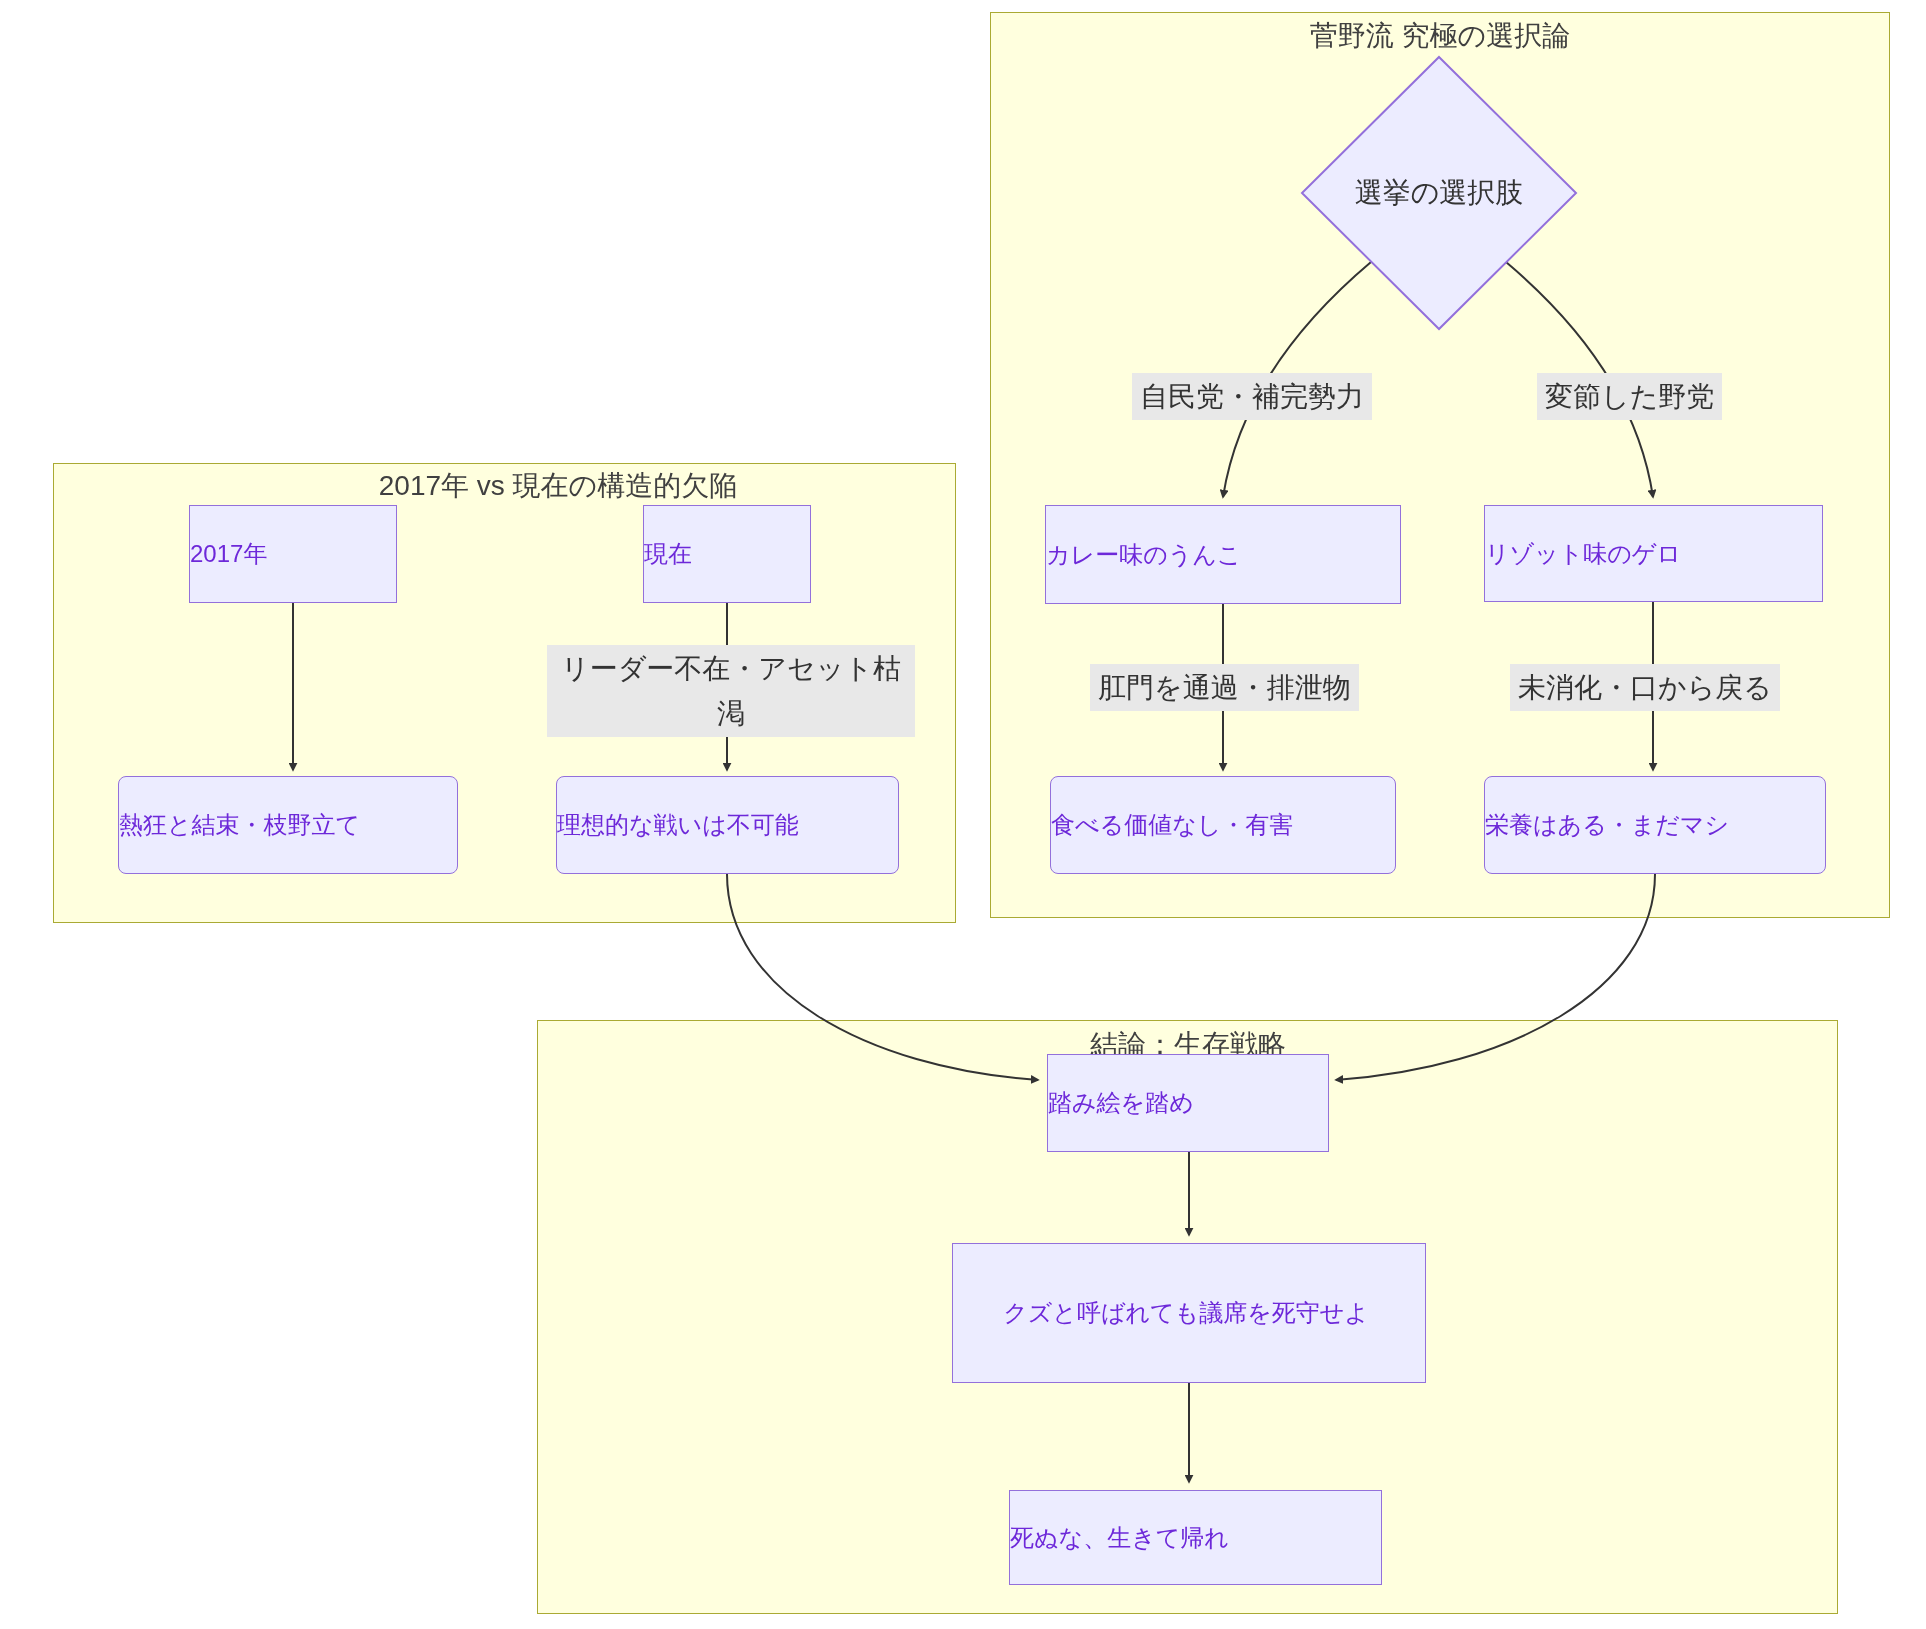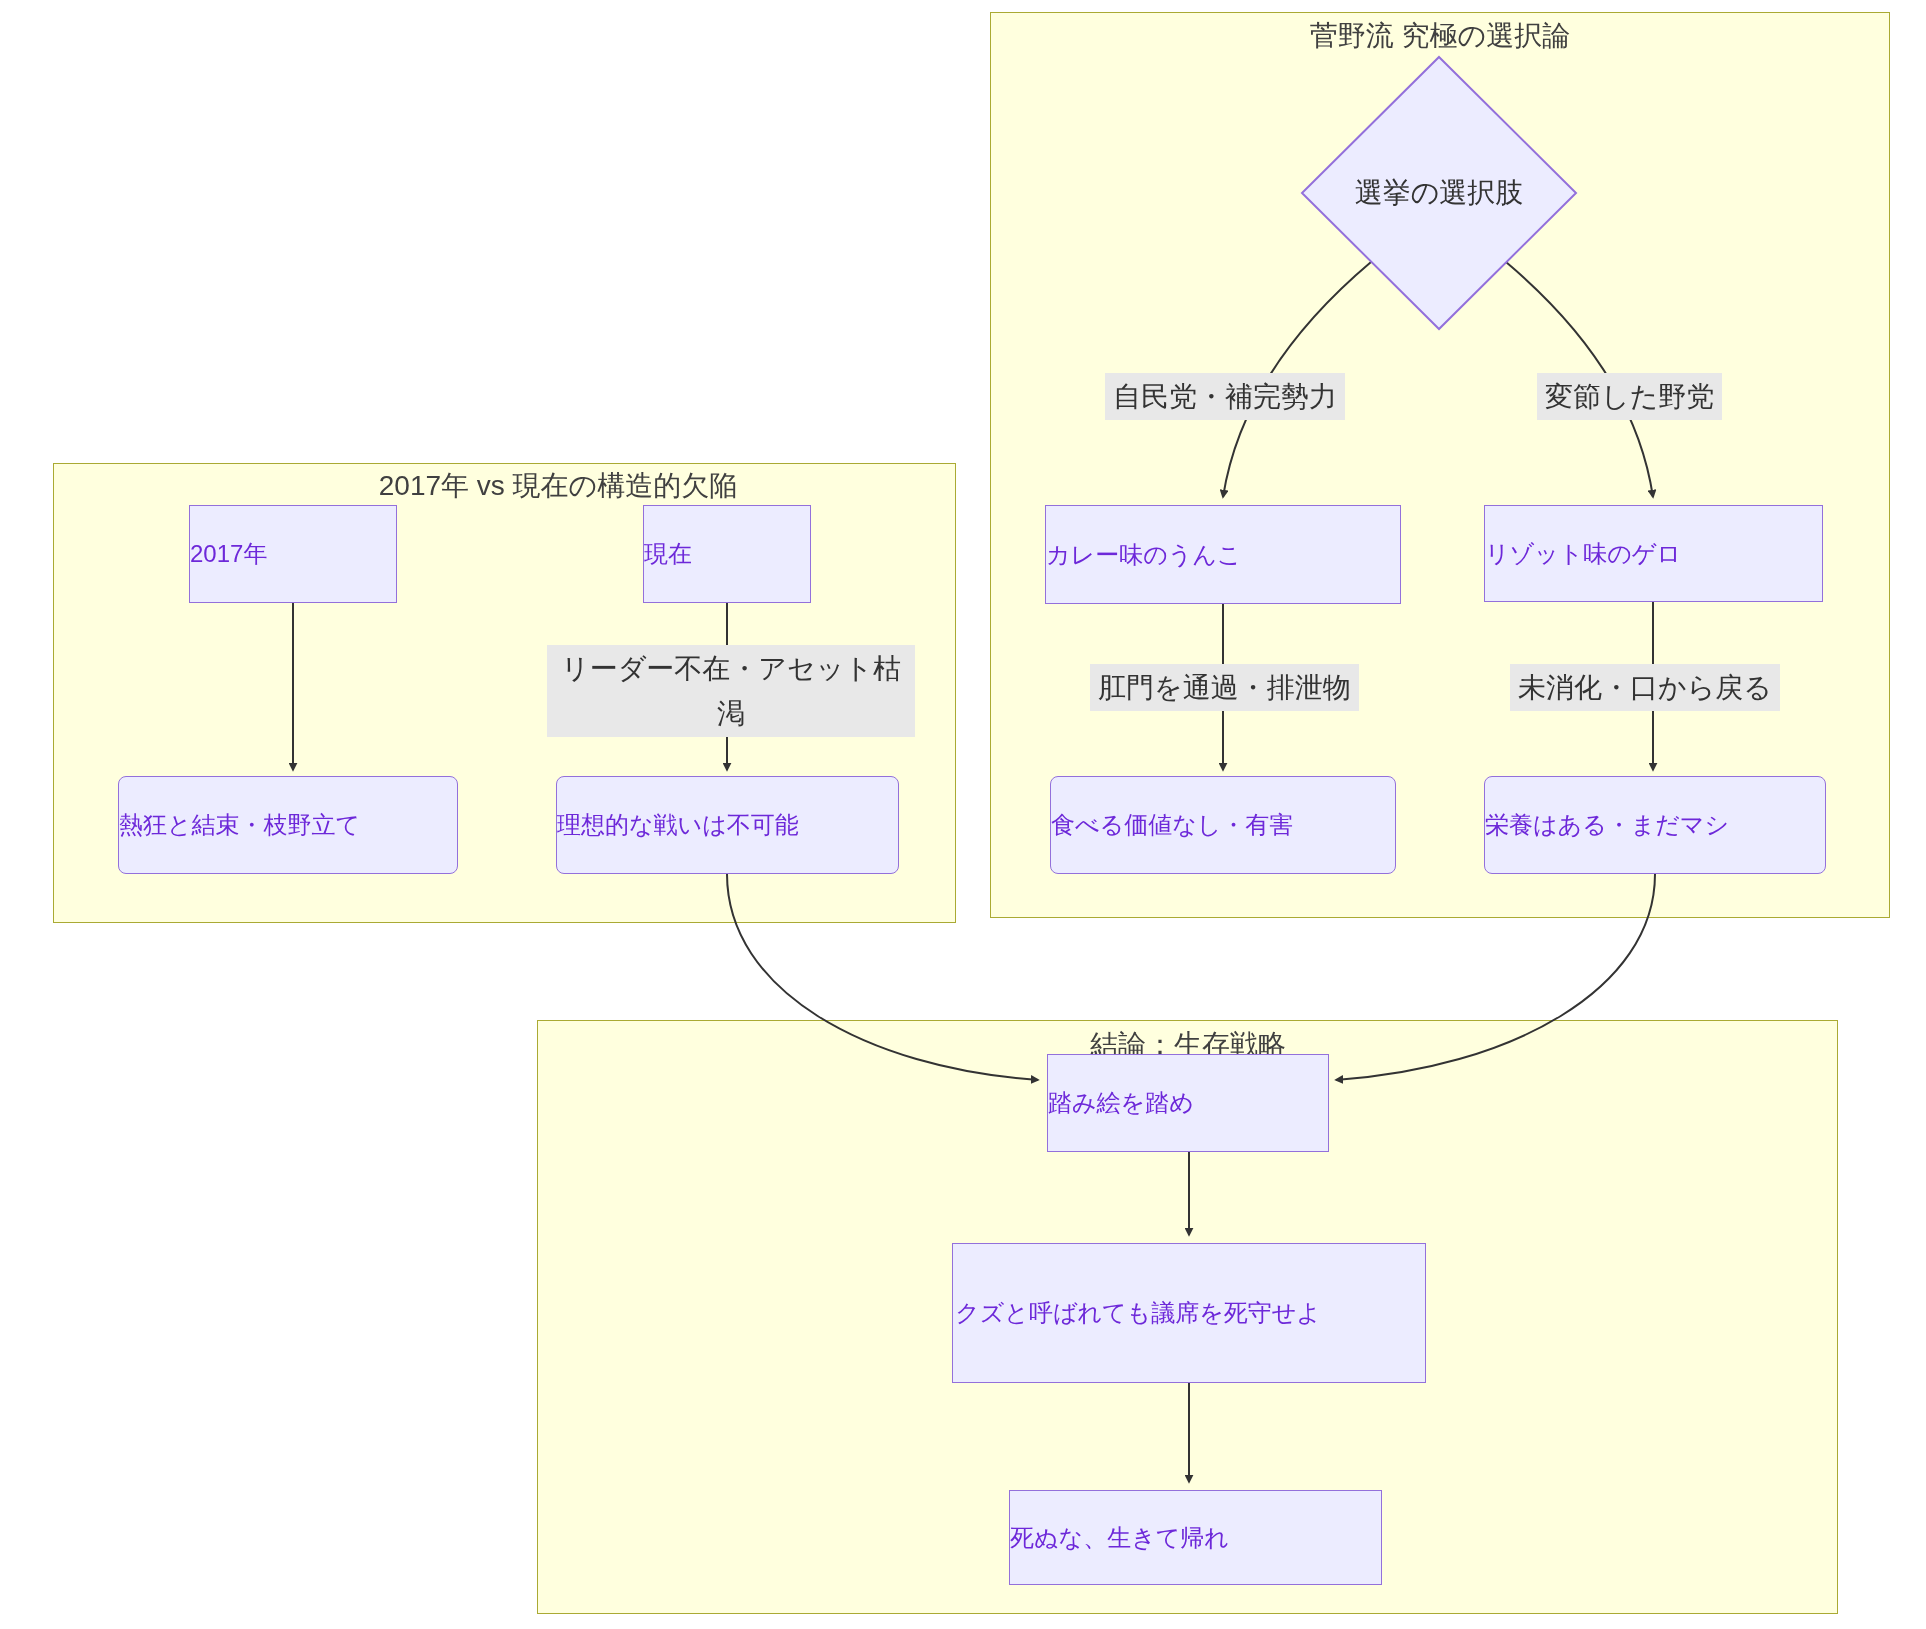--- a/index.html
+++ b/index.html
@@ -150,26 +150,26 @@
   <div class="node rounded" style="left:1050px; top:776px; width:346px; height:98px;">
     <span class="wrap">食べる価値なし・有害</span>
   </div>
   <div class="node rounded" style="left:1484px; top:776px; width:342px; height:98px;">
     <span class="wrap">栄養はある・まだマシ</span>
   </div>
 
   <div class="node" style="left:1047px; top:1054px; width:282px; height:98px;">
     <span class="wrap">踏み絵を踏め</span>
   </div>
-  <div class="node" style="left:952px; top:1243px; width:474px; height:140px;">
+  <div class="node" style="left:952px; top:1243px; width:474px; height:140px;padding-left:48px;">
     <span class="wrap" style="width:370px;">クズと呼ばれても議席を死守せよ</span>
   </div>
   <div class="node" style="left:1009px; top:1490px; width:373px; height:95px;">
     <span class="wrap">死ぬな、生きて帰れ</span>
   </div>
 
   <div class="edge-label multiline" style="left:547px; top:645px; width:352px;">リーダー不在・アセット枯渇</div>
-  <div class="edge-label" style="left:1105px; top:373px;text-align:right;">自民党・補完勢力</div>
+  <div class="edge-label" style="left:1132px; top:373px;text-align:right;">自民党・補完勢力</div>
   <div class="edge-label" style="left:1537px; top:373px;">変節した野党</div>
   <div class="edge-label" style="left:1090px; top:664px;">肛門を通過・排泄物</div>
   <div class="edge-label" style="left:1510px; top:664px;">未消化・口から戻る</div>
 
 </div>
 
 </body></html>

